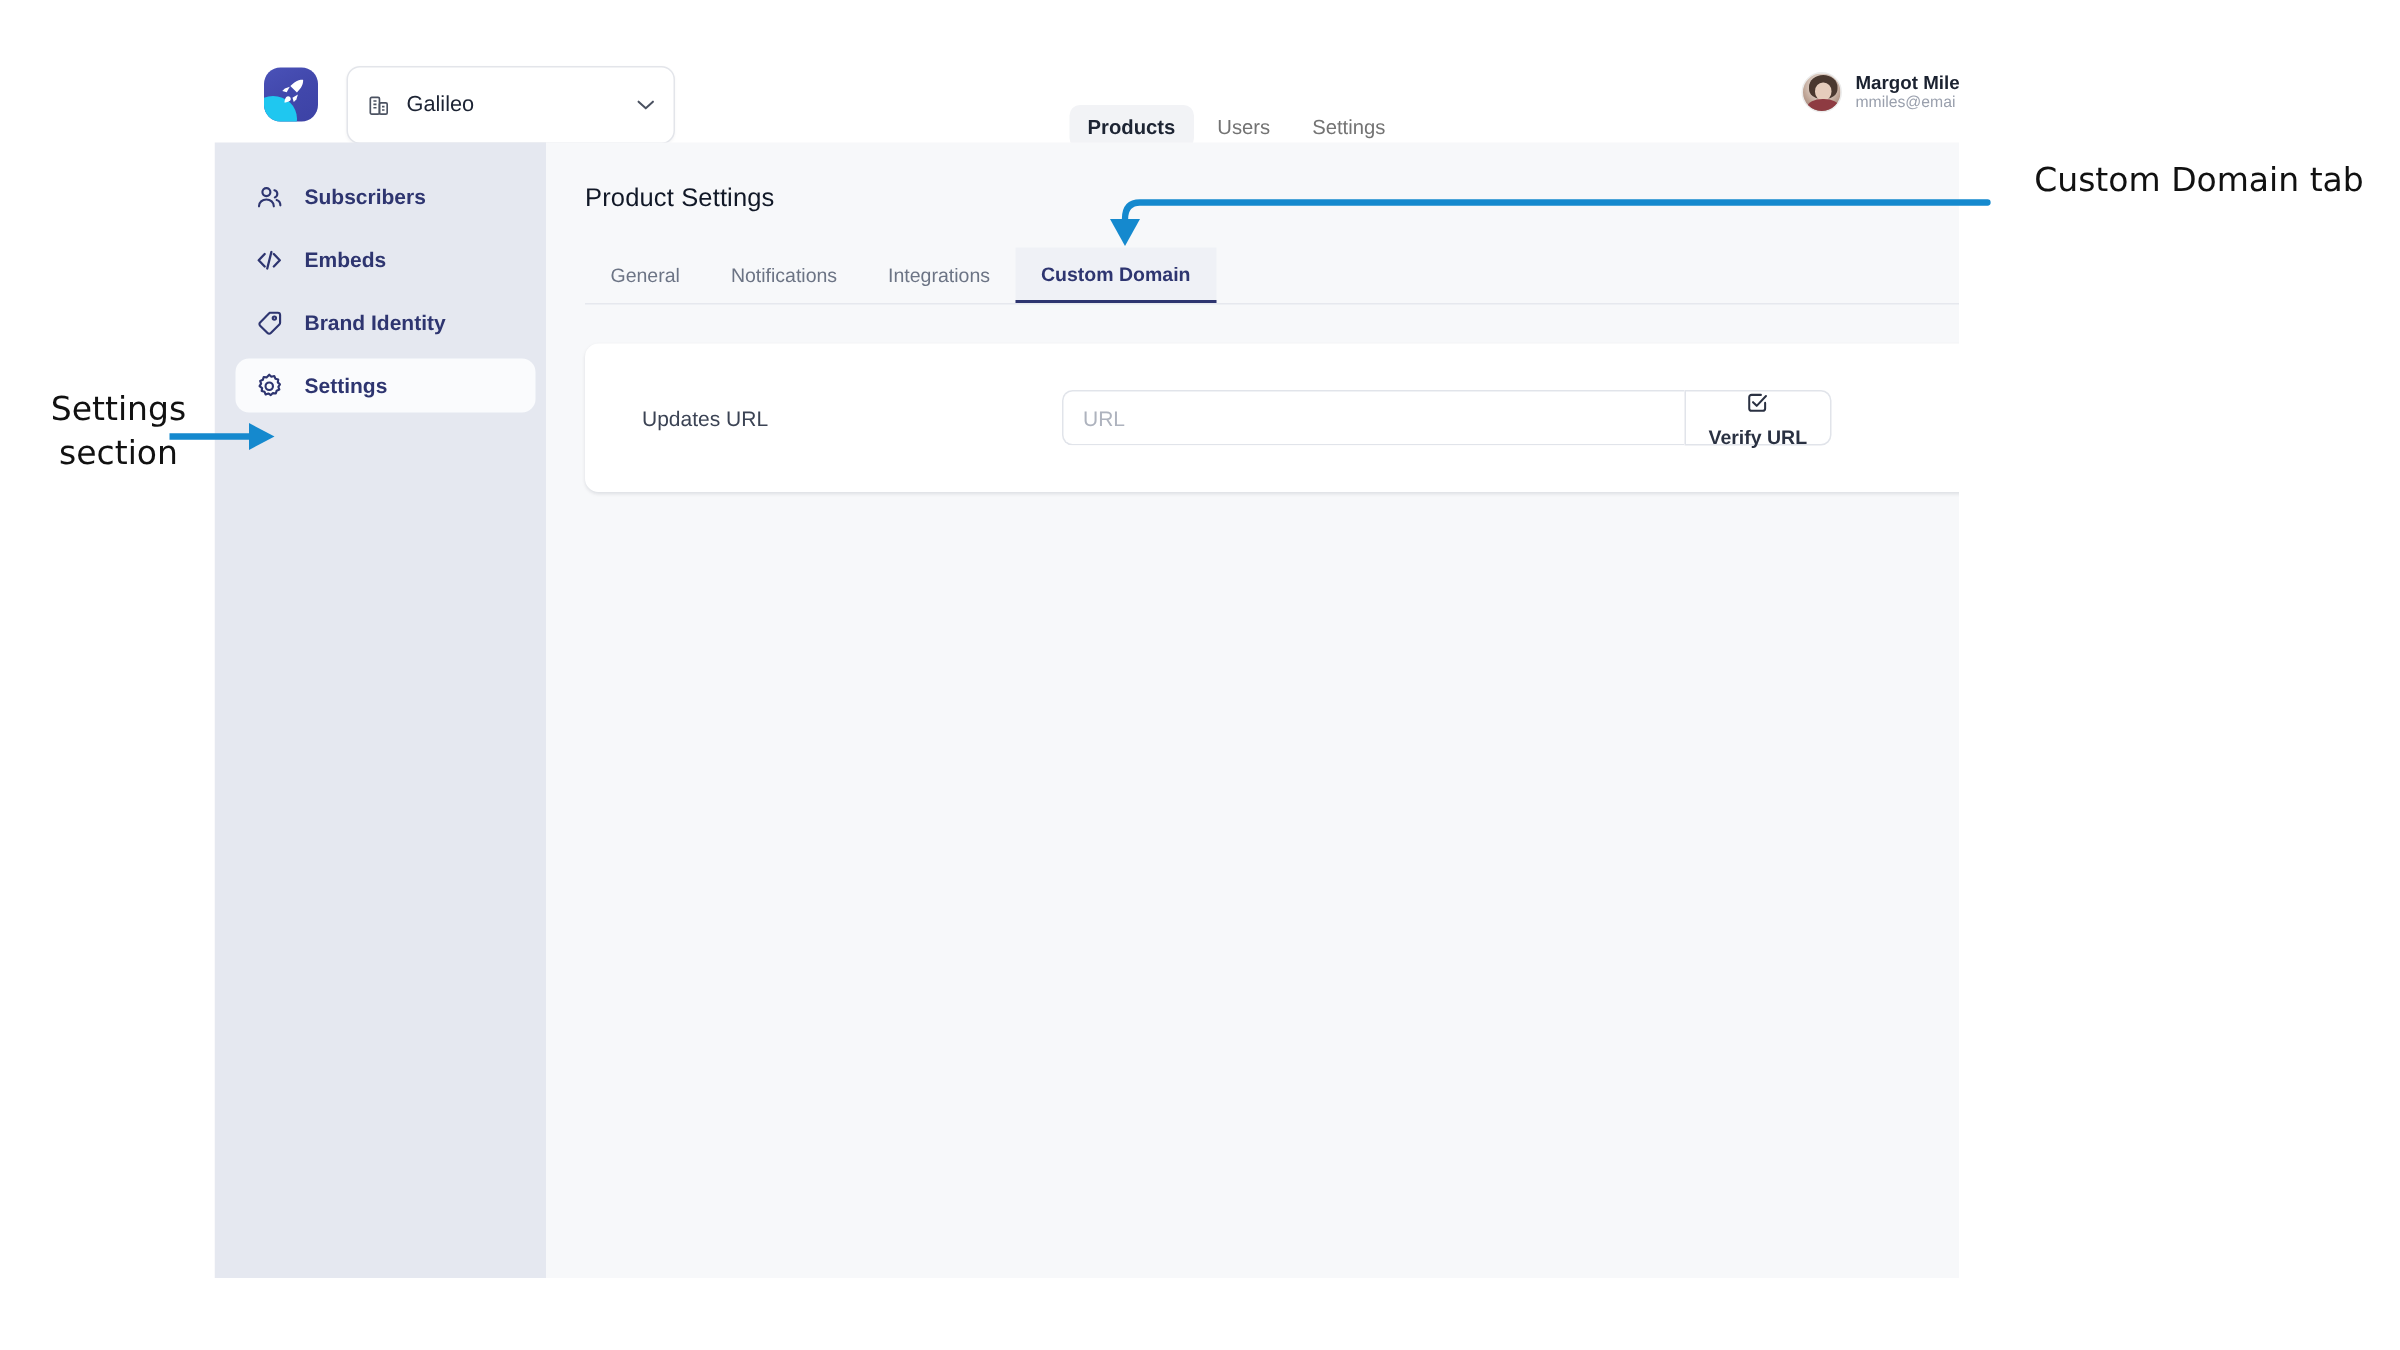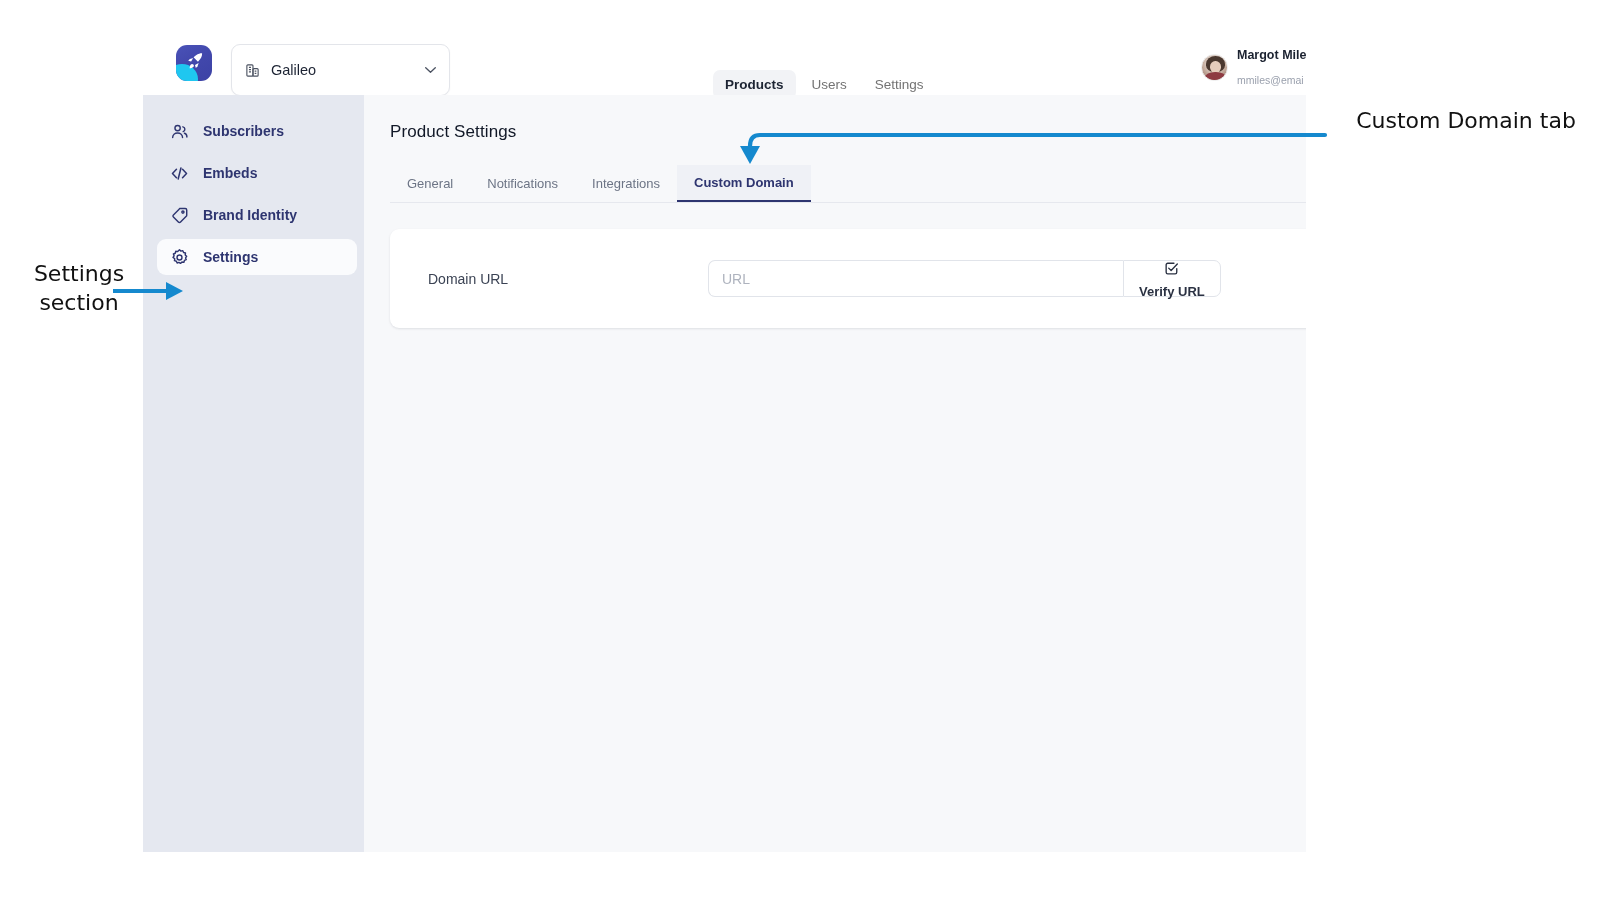--- a/index.html
+++ b/index.html
@@ -134,21 +134,21 @@
   }
   .user-avatar .body {
     position: absolute;
     left: 3px; bottom: -3px;
     width: 21px; height: 11px;
     border-radius: 48% 48% 0 0;
     background: #8E3B42;
   }
   .user-meta { margin-left: 9px; line-height: 1.12; }
   .user-name { font-size: 12.5px; font-weight: bold; color: #1B2230; }
-  .user-email { font-size: 10.5px; color: #9AA0AD; margin-top: 13px; }
+  .user-email { font-size: 10.5px; color: #9AA0AD; margin-top: 1px; }
 
   
   .sidebar {
     position: absolute;
     left: 0; top: 75px;
     width: 221px;
     height: 757px;
     background: #E5E8F0;
     padding-top: 18px;
   }
@@ -371,21 +371,21 @@
       <div class="page-title">Product Settings</div>
 
       <div class="tab-bar">
         <div class="tab">General</div>
         <div class="tab">Notifications</div>
         <div class="tab">Integrations</div>
         <div class="tab active">Custom Domain</div>
       </div>
 
       <div class="card">
-        <div class="field-label">Domain URL</div>
+        <div class="field-label">Updates URL</div>
         <div class="url-group">
           <input class="url-input" type="text" placeholder="URL" style="">
           <button class="verify-btn">
             <svg class="chk" viewBox="0 0 16 16" fill="none" stroke="#2A3142" stroke-width="1.45" stroke-linecap="round" stroke-linejoin="round">
               <path d="M13.6 8.1V12a1.7 1.7 0 0 1-1.7 1.7H4a1.7 1.7 0 0 1-1.7-1.7V4.1A1.7 1.7 0 0 1 4 2.4h6.6"></path>
               <path d="M5 7.6l2.6 2.6 6.6-7"></path>
             </svg>
             <span>Verify URL</span>
           </button>
         </div>

